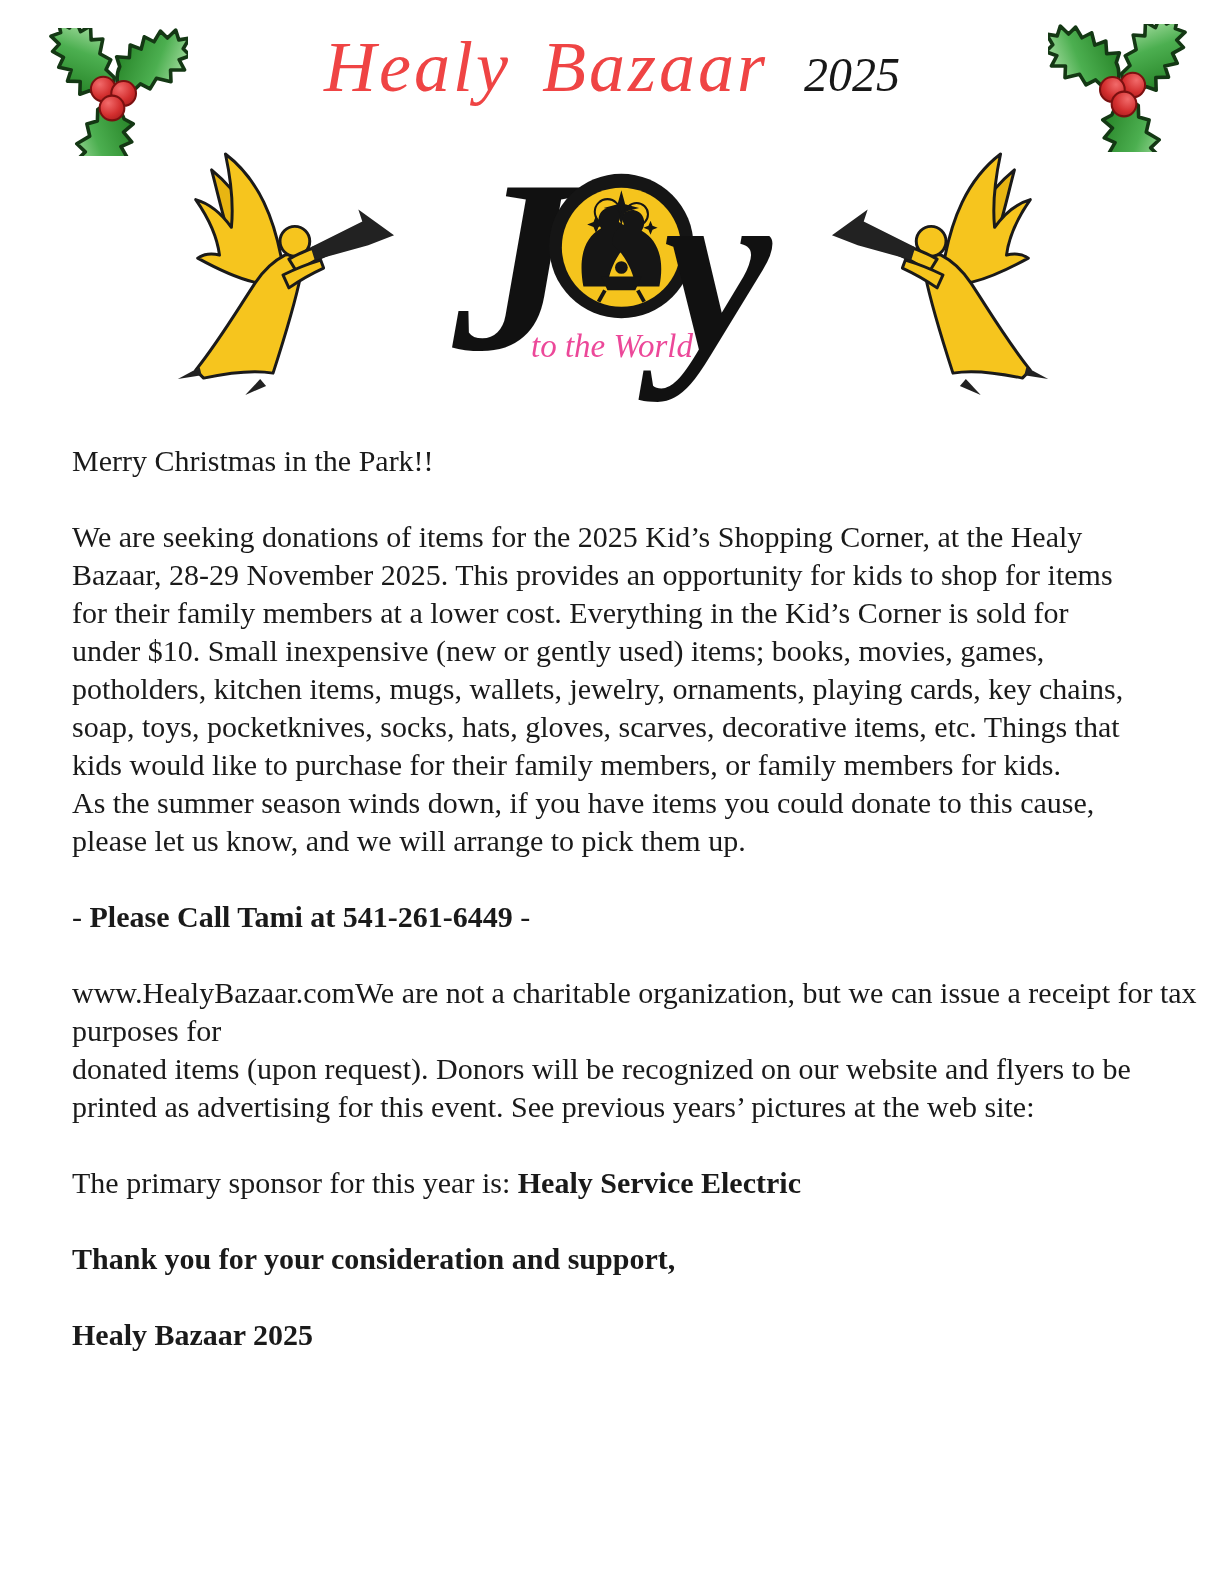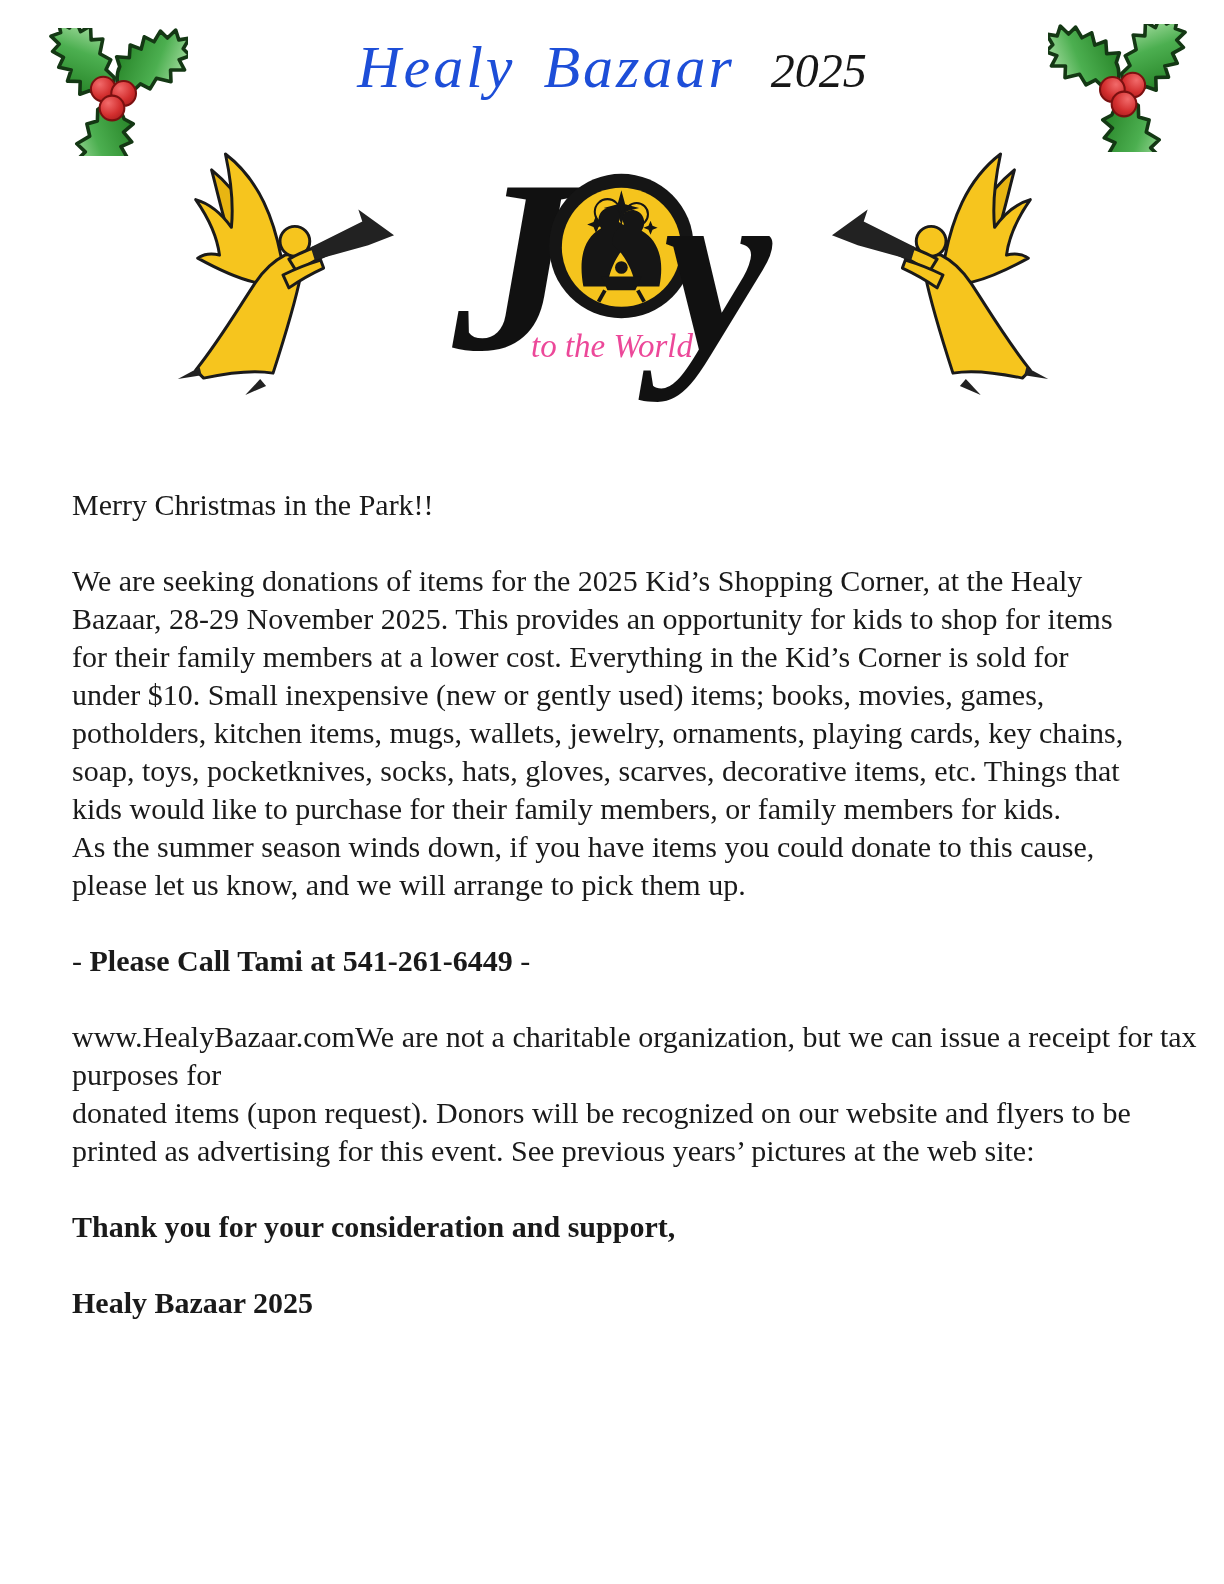--- a/index.html
+++ b/index.html
@@ -5,32 +5,32 @@
   html,body{margin:0;padding:0;}
   body{
     width:1224px;height:1584px;background:#ffffff;position:relative;overflow:hidden;
     font-family:"Liberation Serif","DejaVu Serif",serif;color:#1a1a1a;
   }
   .header{position:absolute;top:0;left:0;width:1224px;height:440px;}
   .holly{position:absolute;width:152px;height:128px;}
   .holly.left{left:36px;top:28px;}
   .holly.right{right:24px;top:24px;transform:scaleX(-1);}
   .title-wrap{position:absolute;top:2px;left:0;right:0;text-align:center;white-space:nowrap;}
-  .doc-title{font-style:italic;font-size:60px;line-height:130px;letter-spacing:3px;word-spacing:10px;color:#1d4ed8;}
+  .doc-title{font-style:italic;font-size:72px;line-height:130px;letter-spacing:3px;word-spacing:10px;color:#ef4444;}
   .doc-year{font-style:italic;font-size:48px;margin-left:36px;color:#171717;}
   .angel{position:absolute;top:148px;width:238px;height:248px;}
   .angel.left{left:160px;}
   .angel.right{right:158px;transform:scaleX(-1);}
   .joy{position:absolute;left:50%;top:142px;transform:translateX(-50%);height:250px;display:flex;align-items:center;}
   .joy-letter{font-style:italic;font-weight:bold;font-size:245px;line-height:0.85;color:#111;}
   .joy-j{margin-right:-30px;}
   .joy-y{margin-left:-34px;}
   .joy-circle{width:152px;height:152px;margin-top:-42px;}
   .joy-caption{position:absolute;left:50%;top:186px;transform:translateX(-50%);font-style:italic;font-size:33px;color:#ec4899;white-space:nowrap;}
-  .content{position:absolute;top:442px;left:72px;width:1136px;font-size:30px;line-height:38px;margin-top:44px;}
+  .content{position:absolute;top:442px;left:72px;width:1136px;font-size:30px;line-height:38px;}
   .content p{margin:0 0 38px 0;white-space:pre-line;}
   .b{font-weight:bold;}
   .sig{margin-top:76px;}
 </style>
 </head>
 <body>
 
 <div class="header">
 
   <svg class="holly left" viewBox="0 0 100 88">
@@ -133,15 +133,16 @@
 potholders, kitchen items, mugs, wallets, jewelry, ornaments, playing cards, key chains,
 soap, toys, pocketknives, socks, hats, gloves, scarves, decorative items, etc. Things that
 kids would like to purchase for their family members, or family members for kids.
 As the summer season winds down, if you have items you could donate to this cause,
 please let us know, and we will arrange to pick them up.</p>
   <p><span>- </span><span class="b">Please Call Tami at 541-261-6449</span><span> -</span></p>
   <p><span>www.HealyBazaar.com</span><span>We are not a charitable organization, but we can issue a receipt for tax purposes for
 donated items (upon request). Donors will be recognized on our website and flyers to be
 printed as advertising for this event. See previous years’ pictures at the web site:
 </span></p>
+  <p><span>The primary sponsor for this year is: </span><span class="b">Healy Service Electric</span></p>
   <p class="b">Thank you for your consideration and support,</p>
   <p class="b sig">Healy Bazaar 2025</p>
 </div>
 
 </body></html>

